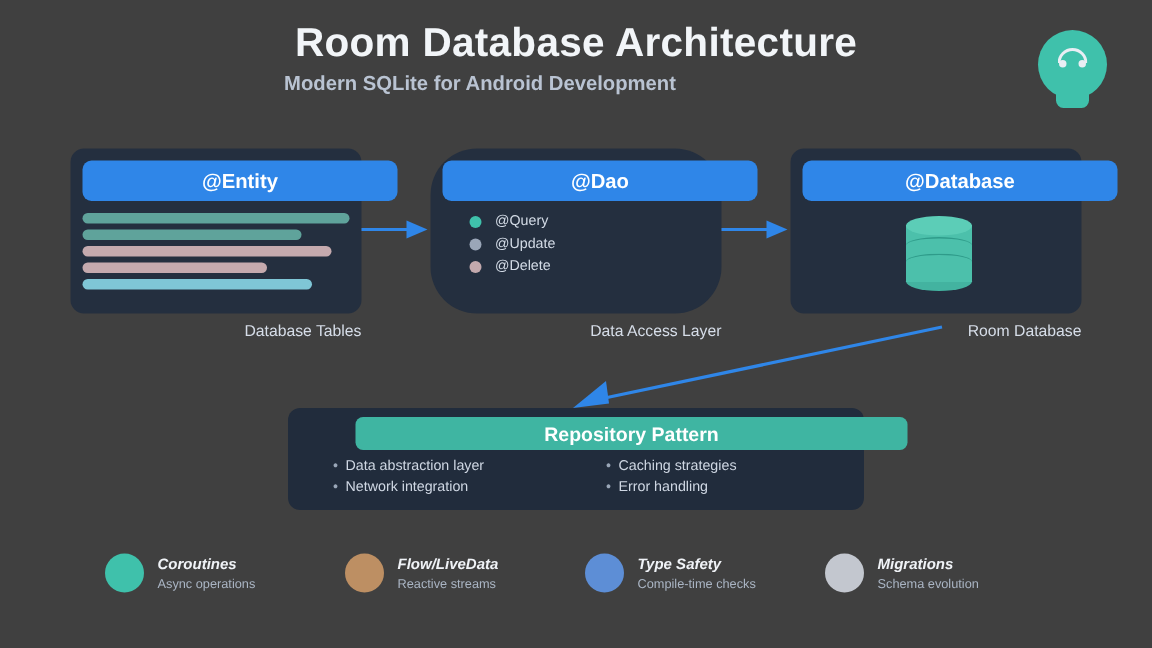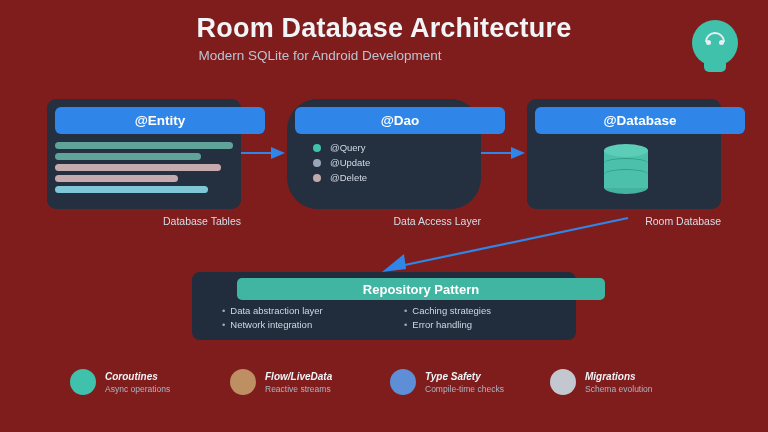--- a/index.html
+++ b/index.html
@@ -5,34 +5,34 @@
   * { box-sizing: border-box; margin: 0; padding: 0; }
   html, body {
     width: 768px; height: 432px;
     background: #141e2e;
     font-family: "Liberation Sans", sans-serif;
     overflow: hidden;
   }
   #stage {
     position: relative;
     width: 768px; height: 432px;
-    background: #7f1d1d;
+    background: #404040;
   }
 
   
   #title {
     position: absolute; left: 0; top: 13px; width: 768px;
     text-align: center;
     font-size: 27px; font-weight: bold; color: #f2f5f8;
     letter-spacing: 0.2px;
   }
   #subtitle {
     position: absolute; left: 0; top: 48px; width: 640px;
     text-align: center;
-    font-size: 13.5px; color: #b9c3d2; font-weight: normal;
+    font-size: 13.5px; color: #b9c3d2; font-weight: bold;
   }
 
   
   #bot {
     position: absolute; left: 692px; top: 20px;
     width: 46px; height: 52px;
   }
   #bot .head {
     position: absolute; left: 0; top: 0;
     width: 46px; height: 46px; border-radius: 50%;

